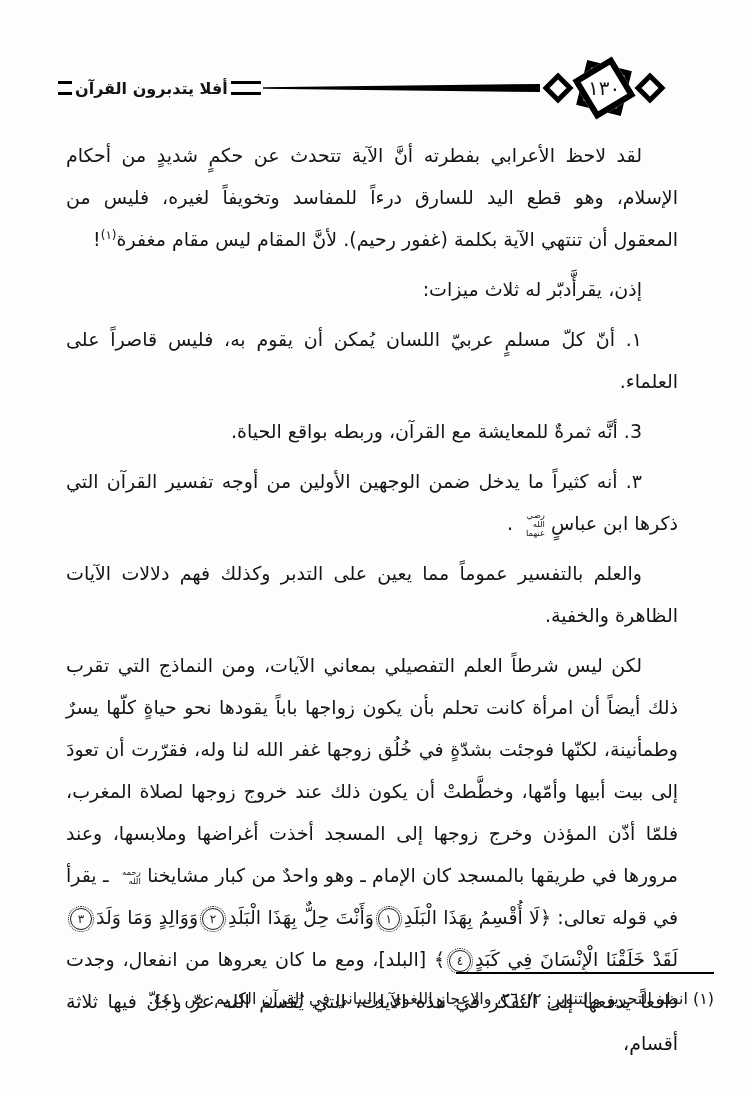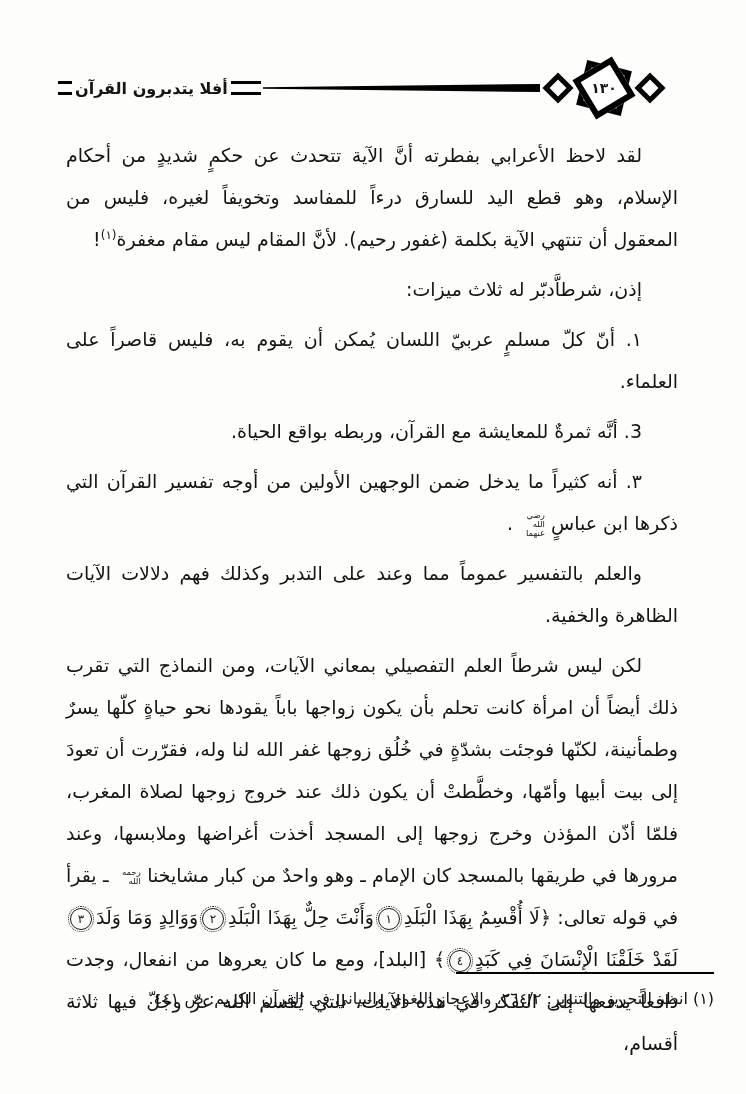--- a/index.html
+++ b/index.html
@@ -69,22 +69,22 @@
   }
   .sq1 { transform: rotate(14deg); }
   .sq2 { transform: rotate(59deg); }
   .page-num {
     position: absolute;
     inset: 0;
     z-index: 3;
     display: flex;
     align-items: center;
     justify-content: center;
-    font-size: 14px;
-    font-weight: bold;
+    font-size: 20px;
+    font-weight: normal;
     direction: rtl;
   }
 
   
   .main {
     position: absolute;
     top: 120px; left: 0; right: 0;
     padding: 6px 60px 0 58px;
     direction: rtl;
     text-align: justify;
@@ -159,29 +159,29 @@
       <span class="sq sq2"></span>
       <span class="page-num">١٣٠</span>
     </span>
     <span class="diamond"></span>
   </div>
 
   <div class="main">
 
     <p class="para"><span>لقد لاحظ الأعرابي بفطرته أنَّ الآية تتحدث عن حكمٍ شديدٍ من أحكام الإسلام، وهو قطع اليد للسارق درءاً للمفاسد وتخويفاً لغيره، فليس من المعقول أن تنتهي الآية بكلمة (غفور رحيم). لأنَّ المقام ليس مقام مغفرة</span><sup class="fn-ref">(١)</sup><span>!</span></p>
 
-    <p class="para">إذن، شرطاَّدبّر له ثلاث ميزات:</p>
+    <p class="para">إذن، يقرأَّدبّر له ثلاث ميزات:</p>
 
     <p class="para">١. أنّ كلّ مسلمٍ عربيّ اللسان يُمكن أن يقوم به، فليس قاصراً على العلماء.</p>
 
     <p class="para">3. أنَّه ثمرةٌ للمعايشة مع القرآن، وربطه بواقع الحياة.</p>
 
     <p class="para"><span>٣. أنه كثيراً ما يدخل ضمن الوجهين الأولين من أوجه تفسير القرآن التي ذكرها ابن عباسٍ</span> <span class="honorific">رضي الله عنهما</span><span> .</span></p>
 
-    <p class="para">والعلم بالتفسير عموماً مما وعند على التدبر وكذلك فهم دلالات الآيات الظاهرة والخفية.</p>
+    <p class="para">والعلم بالتفسير عموماً مما يعين على التدبر وكذلك فهم دلالات الآيات الظاهرة والخفية.</p>
 
     <p class="para"><span>لكن ليس شرطاً العلم التفصيلي بمعاني الآيات، ومن النماذج التي تقرب ذلك أيضاً أن امرأة كانت تحلم بأن يكون زواجها باباً يقودها نحو حياةٍ كلّها يسرٌ وطمأنينة، لكنّها فوجئت بشدّةٍ في خُلُق زوجها غفر الله لنا وله، فقرّرت أن تعودَ إلى بيت أبيها وأمّها، وخطَّطتْ أن يكون ذلك عند خروج زوجها لصلاة المغرب، فلمّا أذّن المؤذن وخرج زوجها إلى المسجد أخذت أغراضها وملابسها، وعند مرورها في طريقها بالمسجد كان الإمام ـ وهو واحدٌ من كبار مشايخنا</span> <span class="honorific">رحمه الله</span> <span>ـ يقرأ في قوله تعالى:</span> <span class="q">﴿</span><span class="q">لَا أُقْسِمُ بِهَذَا الْبَلَدِ</span><span class="ayah-num">١</span><span class="q">وَأَنْتَ حِلٌّ بِهَذَا الْبَلَدِ</span><span class="ayah-num">٢</span><span class="q">وَوَالِدٍ وَمَا وَلَدَ</span><span class="ayah-num">٣</span><span class="q">لَقَدْ خَلَقْنَا الْإِنْسَانَ فِي كَبَدٍ</span><span class="ayah-num">٤</span><span class="q">﴾</span> <span>[البلد]</span><span>، ومع ما كان يعروها من انفعال، وجدت دافعاً يدفعها إلى التفكر في هذه الآيات، التي يُقسم الله عزّ وجلّ فيها ثلاثة أقسام،</span></p>
 
   </div>
 
   <div class="footer">
     <div class="fn-sep"></div>
     <p class="footnote">(١) انظر التحرير والتنوير: ٢٦٤/٢، والإعجاز اللغوي والبياني في القرآن الكريم: ص ٤٤١.</p>
   </div>
 

